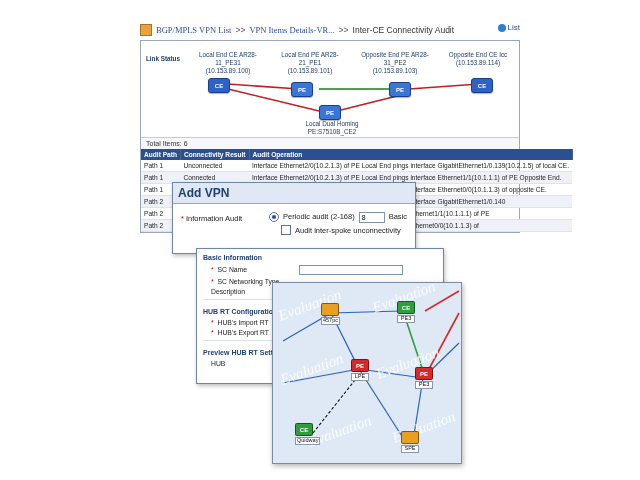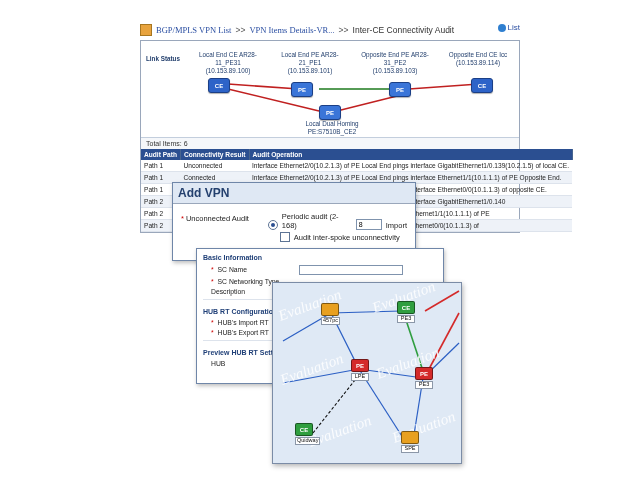--- a/index.html
+++ b/index.html
@@ -196,21 +196,21 @@
     border: 1px solid #7f93ad;
     background: #fff;
     height: 12px;
     width: 120px;
     font-size: 7px;
     padding: 0 2px;
     box-sizing: border-box;
   }
   .radio-line {
     display: flex;
-    align-items: flex-end;
+    align-items: flex-start;
     gap: 4px;
     font-size: 7.5px;
     margin-bottom: 2px;
   }
   .radio {
     width: 8px; height: 8px;
     border: 1px solid #5d7495;
     border-radius: 50%;
     background: #fff;
     position: relative;
@@ -454,28 +454,28 @@
   </table>
 </div>
 
 <div class="addvpn">
   <div class="addvpn-title">Add VPN</div>
   <div class="addvpn-body">
 
 
     <div class="form-row">
       <div class="form-label">
-        <span class="req">*</span><span>Unconnected Audit</span>
+        <span class="req">*</span><span>Information Audit</span>
       </div>
       <div>
         <div class="radio-line">
           <span class="radio on"></span>
           <span>Periodic audit (2-168)</span>
           <input class="small-txt" type="text" value="8" style="">
-          <span>Import</span>
+          <span>Basic</span>
         </div>
         <div class="chk-line">
           <span class="chk"></span>
           <span>Audit inter-spoke unconnectivity</span>
         </div>
       </div>
     </div>
 
   </div>
 </div>

